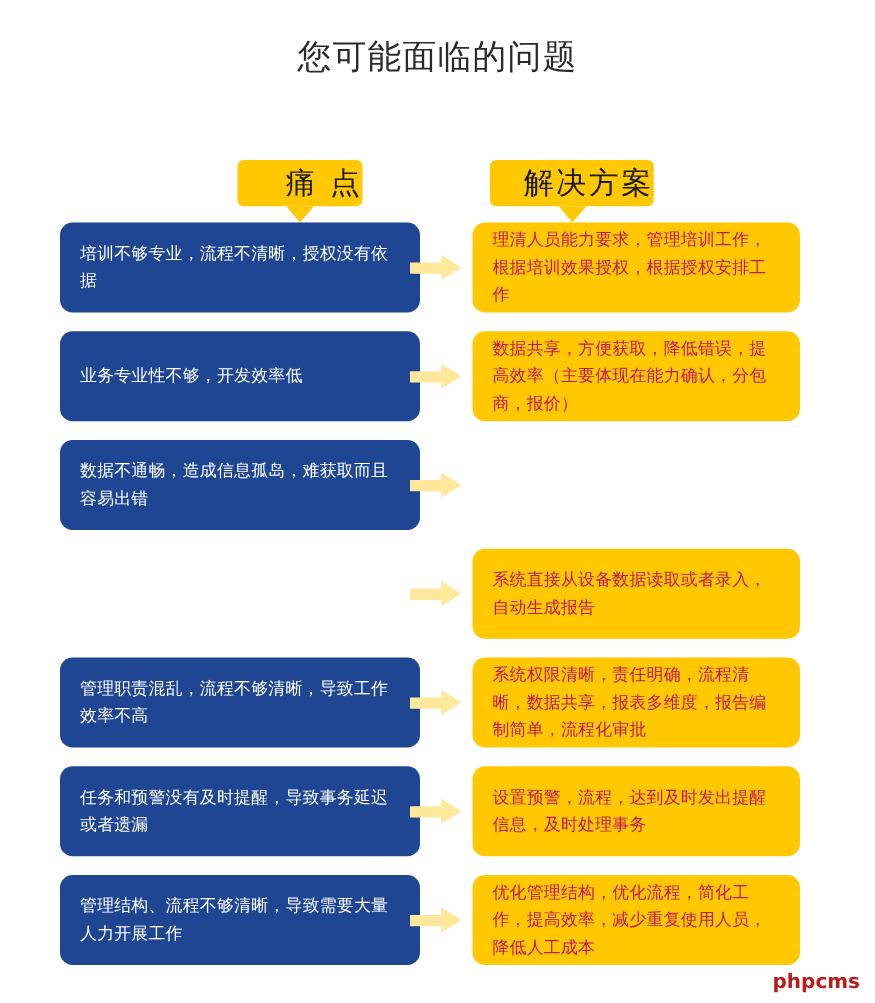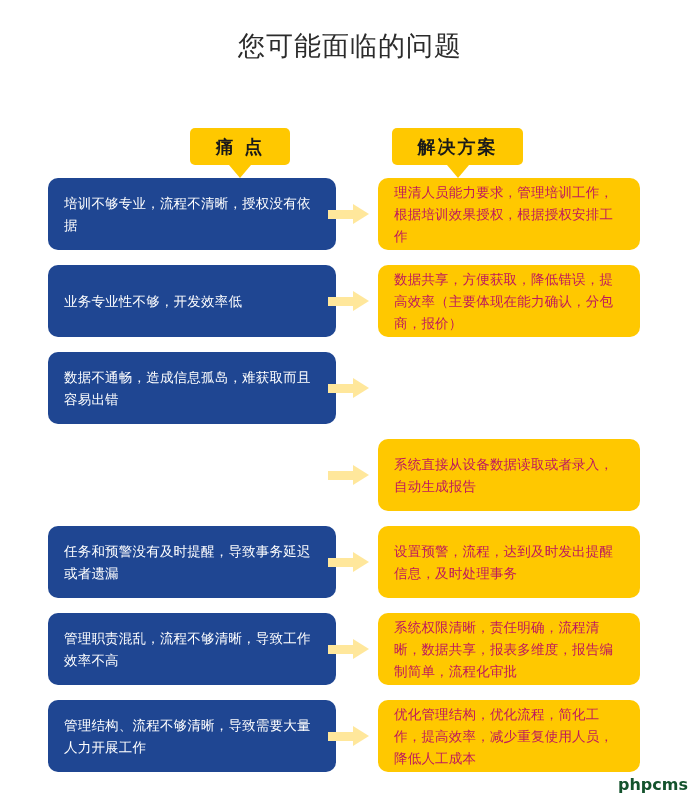--- a/index.html
+++ b/index.html
@@ -29,23 +29,23 @@
     line-height: 36px;
   }
 
   
   .badge {
     position: absolute;
     background: #FFC800;
     border-radius: 5px;
     height: 37px;
     line-height: 37px;
-    text-align: center;
-    font-size: 18px;
-    font-weight: bold;
+    text-align: right;
+    font-size: 24px;
+    font-weight: normal;
     color: #1a1a1a;
     letter-spacing: 2px;
   }
   .badge::after {
     content: "";
     position: absolute;
     left: 50%;
     margin-left: -11px;
     bottom: -13px;
     width: 0;
@@ -132,21 +132,21 @@
   }
 
   
   .watermark {
     position: absolute;
     right: 12px;
     bottom: 8px;
     font-family: "DejaVu Sans", "Liberation Sans", sans-serif;
     font-size: 16px;
     font-weight: bold;
-    color: #14532d;
+    color: #b91c1c;
     letter-spacing: 0px;
   }
 </style>
 </head>
 <body>
 
 <div class="page-title">您可能面临的问题</div>
 
 <div class="badge badge-pain">
   <span>痛 点</span>
@@ -199,46 +199,46 @@
       <span class="shaft"></span>
       <span class="head"></span>
     </div>
     <div class="box box-solution">
       <span>系统直接从设备数据读取或者录入，自动生成报告</span>
     </div>
   </div>
 
   <div class="row">
     <div class="box box-pain">
+      <span>管理职责混乱，流程不够清晰，导致工作效率不高</span>
+    </div>
+    <div class="arrow">
+      <span class="shaft"></span>
+      <span class="head"></span>
+    </div>
+    <div class="box box-solution">
+      <span>系统权限清晰，责任明确，流程清晰，数据共享，报表多维度，报告编制简单，流程化审批</span>
+    </div>
+  </div>
+
+  <div class="row">
+    <div class="box box-pain">
       <span>任务和预警没有及时提醒，导致事务延迟或者遗漏</span>
     </div>
     <div class="arrow">
       <span class="shaft"></span>
       <span class="head"></span>
     </div>
     <div class="box box-solution">
       <span>设置预警，流程，达到及时发出提醒信息，及时处理事务</span>
     </div>
   </div>
 
   <div class="row">
     <div class="box box-pain">
-      <span>管理职责混乱，流程不够清晰，导致工作效率不高</span>
-    </div>
-    <div class="arrow">
-      <span class="shaft"></span>
-      <span class="head"></span>
-    </div>
-    <div class="box box-solution">
-      <span>系统权限清晰，责任明确，流程清晰，数据共享，报表多维度，报告编制简单，流程化审批</span>
-    </div>
-  </div>
-
-  <div class="row">
-    <div class="box box-pain">
       <span>管理结构、流程不够清晰，导致需要大量人力开展工作</span>
     </div>
     <div class="arrow">
       <span class="shaft"></span>
       <span class="head"></span>
     </div>
     <div class="box box-solution">
       <span>优化管理结构，优化流程，简化工作，提高效率，减少重复使用人员，降低人工成本</span>
     </div>
   </div>

